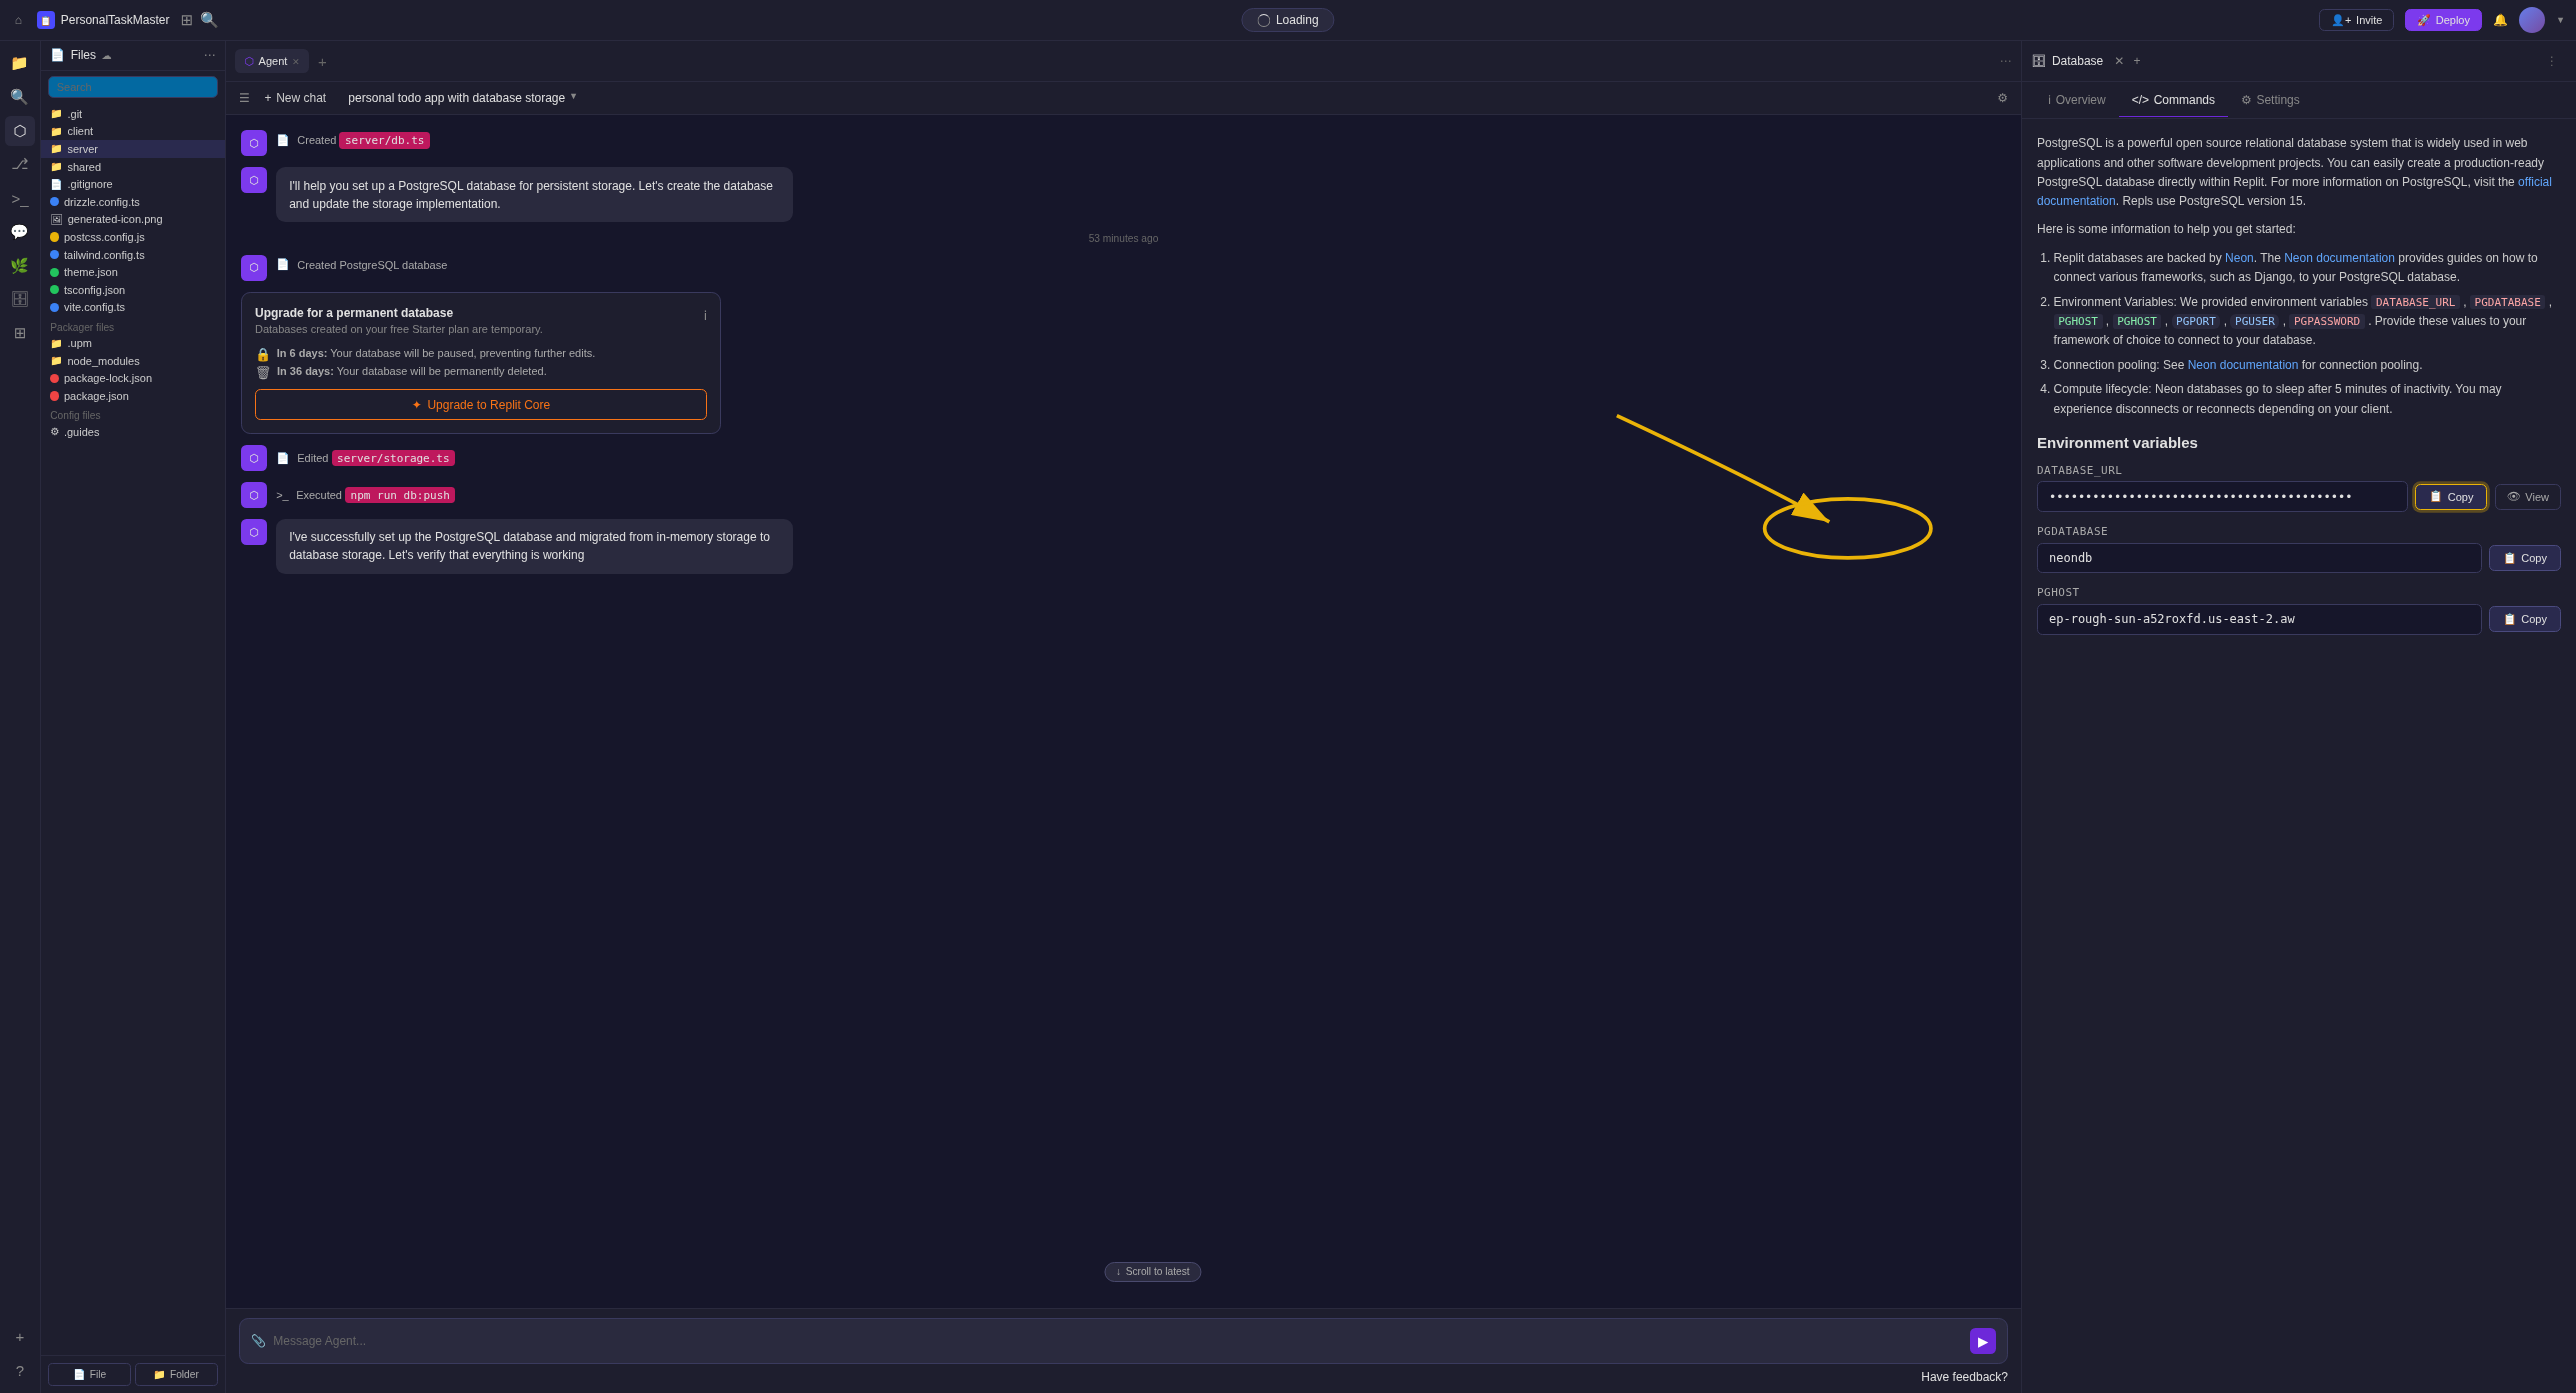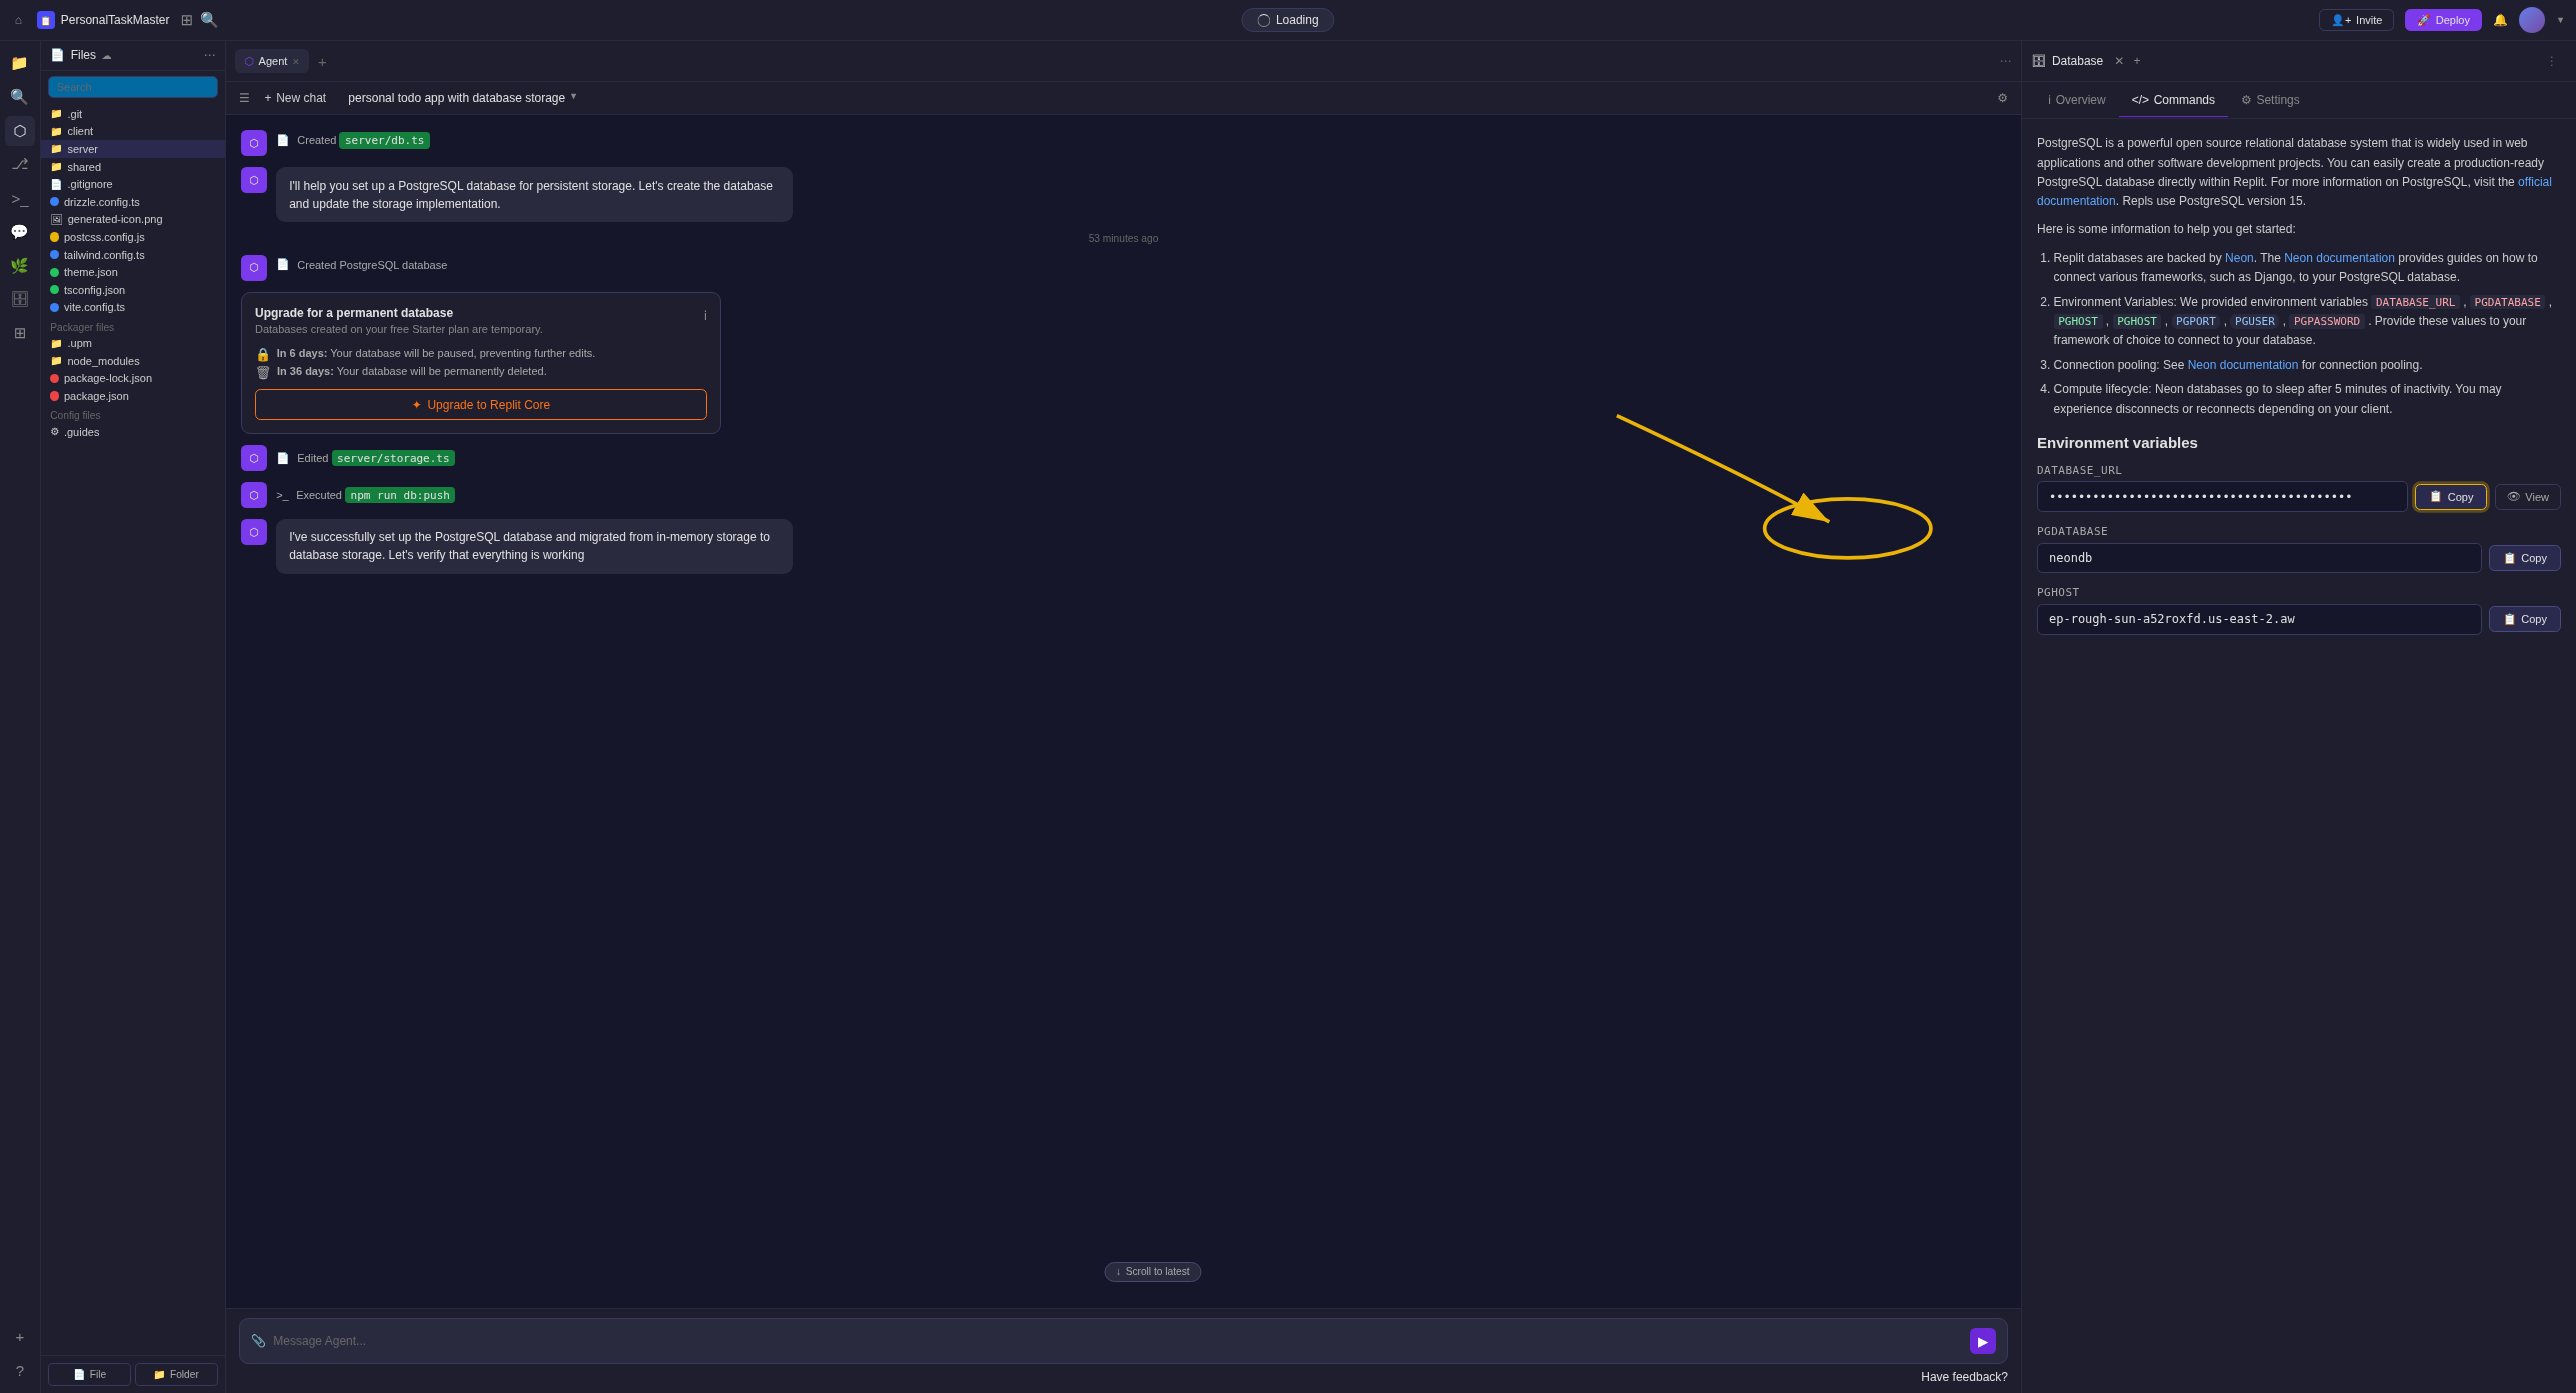--- a/index.html
+++ b/index.html
@@ -68,21 +68,21 @@
     .chat-settings { margin-left: auto; color: #888; cursor: pointer; }
 
     
     .chat-messages { flex: 1; overflow-y: auto; padding: 15px; display: flex; flex-direction: column; gap: 11px; }
     .msg-row { display: flex; gap: 9.2px; }
     .msg-row.right { justify-content: flex-end; }
     .msg-avatar { width: 26px; height: 26px; border-radius: 5.5px; background: #7c3aed; display: flex; align-items: center; justify-content: center; font-size: 11px; flex-shrink: 0; overflow: hidden; }
     .user-avatar-img { width: 100%; height: 100%; background: linear-gradient(135deg, #667eea, #764ba2); }
     .bubble { background: #2a2a3e; border-radius: 9.2px; padding: 9.2px 13px; font-size: 12px; color: #e0e0e0; line-height: 1.5; max-width: 517px; }
     .created-file { display: flex; align-items: center; gap: 7.4px; font-size: 11px; color: #aaa; padding: 3.7px 0; }
-    .created-file code { background: #15803d; padding: 1.8px 5.5px; border-radius: 3.7px; color: #e0e0e0; font-family: monospace; }
+    .created-file code { background: #be185d; padding: 1.8px 5.5px; border-radius: 3.7px; color: #e0e0e0; font-family: monospace; }
     .timestamp { font-size: 10.2px; color: #666; text-align: center; }
     .upgrade-card { background: #1e1e2e; border: 0.9px solid #3a3a5e; border-radius: 9.2px; padding: 13px; font-size: 11px; max-width: 480px; }
     .upgrade-card h4 { font-size: 12px; color: #e0e0e0; margin-bottom: 3.7px; }
     .upgrade-card .subtitle { color: #888; margin-bottom: 7.4px; }
     .upgrade-card .warning-item { display: flex; align-items: flex-start; gap: 5.5px; color: #aaa; margin: 3.7px 0; }
     .upgrade-card .warning-icon { font-size: 13px; }
     .upgrade-btn { width: 100%; margin-top: 9.2px; background: transparent; border: 0.9px solid #f97316; border-radius: 5.5px; color: #f97316; padding: 7.4px; font-size: 12px; cursor: pointer; display: flex; align-items: center; justify-content: center; gap: 5.5px; }
     .add-db-btn { background: #6d28d9; border: none; color: white; padding: 7.4px 15px; border-radius: 7.4px; font-size: 12px; cursor: pointer; }
 
     

